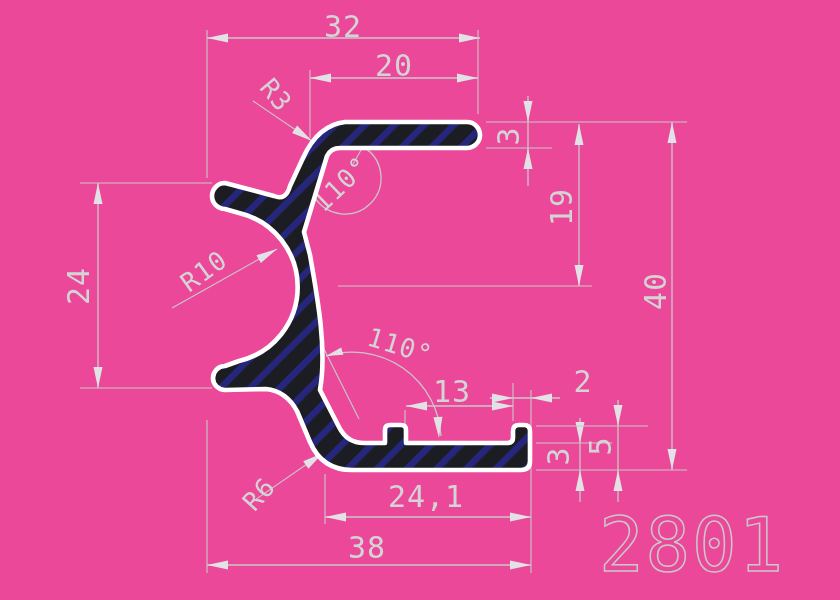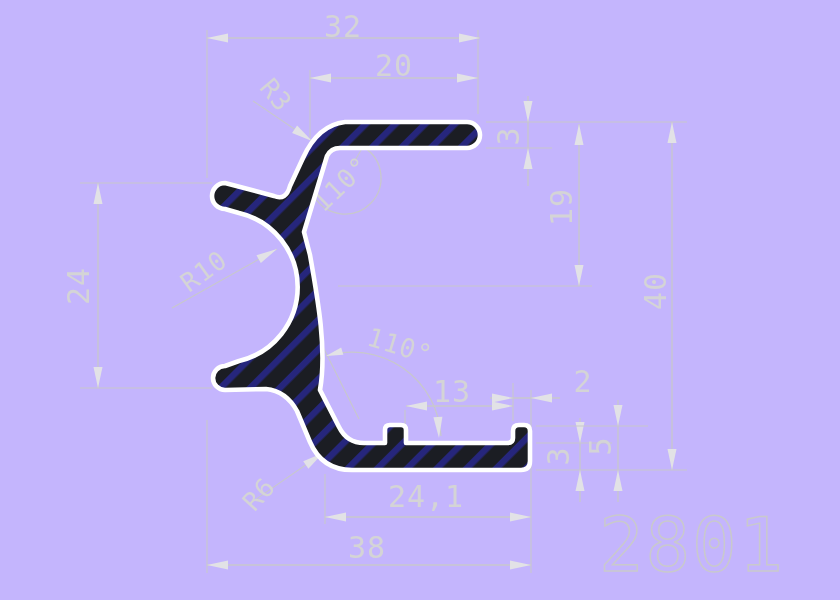--- a/index.html
+++ b/index.html
@@ -1,19 +1,19 @@
 <!DOCTYPE html>
 <html><head>
 <meta charset="utf-8">
 <style>
   html,body{margin:0;padding:0;background:#101216;}
   .viewport{
     position:relative;
     width:840px;height:600px;
-    background:#c4b5fd;
+    background:#ec4899;
     overflow:hidden;
     font-family:"DejaVu Sans Mono", monospace;
   }
   svg{display:block}
   .dimline{stroke:#c8c8cc;stroke-width:1.3;fill:none;}
   .extline{stroke:#c8c8cc;stroke-width:1.1;fill:none;}
   .arrow{fill:#e2e2e6;stroke:none;}
   .dimtext{
     fill:#d4d4d6;
     font-family:"DejaVu Sans Mono", monospace;

